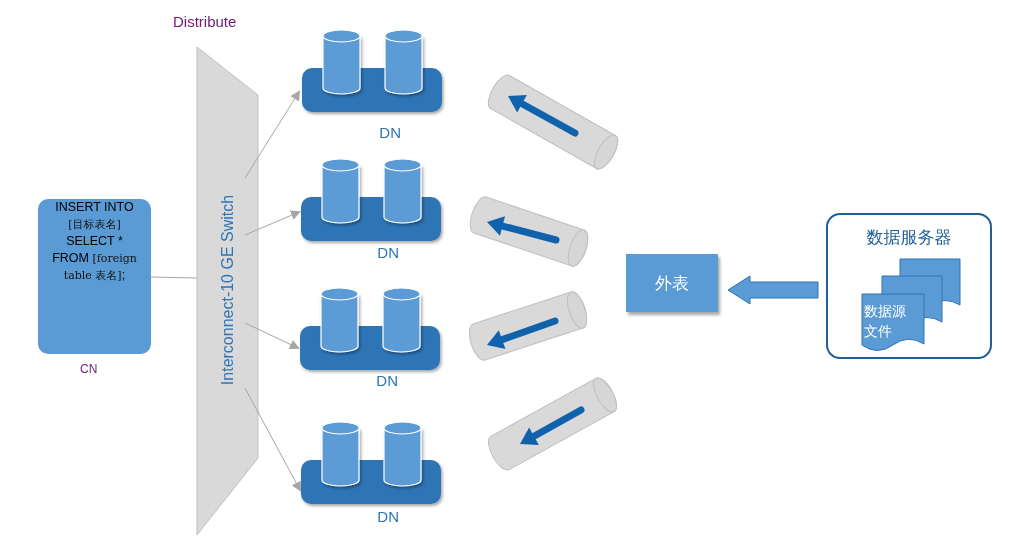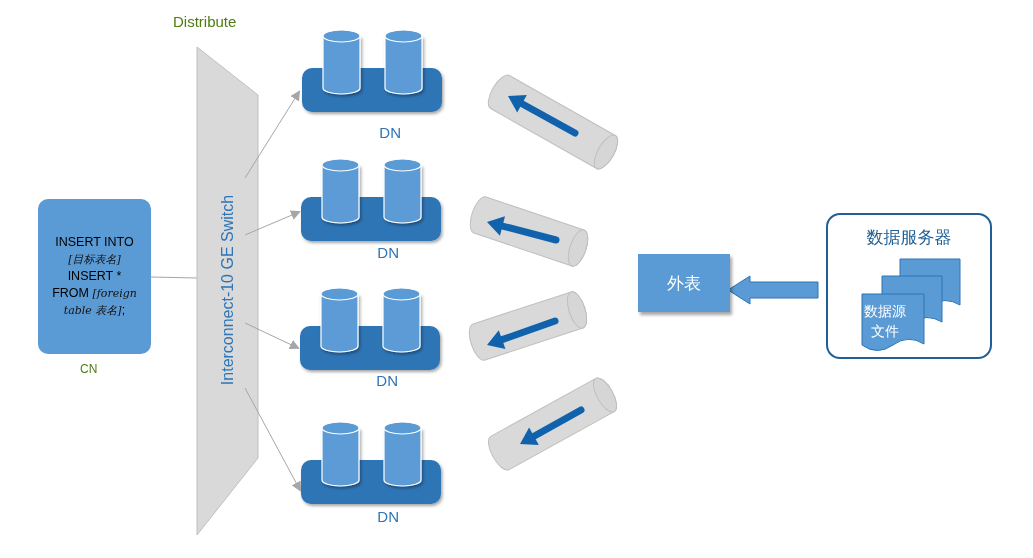--- a/index.html
+++ b/index.html
@@ -1,25 +1,25 @@
 <!DOCTYPE html>
 <html><head>
 <meta charset="utf-8">
 <style>
   html, body { margin:0; padding:0; background:#ffffff; }
   body { width:1033px; height:558px; position:relative; overflow:hidden; font-family:"Liberation Sans", sans-serif; }
   svg { position:absolute; left:0; top:0; }
-  .cn-box { position:absolute; left:38px; top:199px; width:113px; height:155px; background:#5b9bd5; border-radius:10px; display:flex; flex-direction:column; justify-content:center; align-items:center; text-align:center; font-size:12.5px; line-height:17px; color:#000; }
-  .cn-box .it { font-family:"DejaVu Serif", serif; font-style:italic; font-size:11px; color:#111; }
-  .blue-text { color:#4d7c0f; position:absolute; font-size:15px; }
+  .cn-box { position:absolute; left:38px; top:199px; width:113px; height:155px; background:#5b9bd5; border-radius:10px; display:flex; flex-direction:column; justify-content:flex-start; align-items:center; text-align:center; font-size:12.5px; line-height:17px; color:#000; }
+  .cn-box .it { font-family:"DejaVu Serif", serif; font-size:11px; color:#111; }
+  .blue-text { color:#701a75; position:absolute; font-size:15px; }
   .dn-label { position:absolute; color:#2e75b6; font-size:15px; width:60px; text-align:right; }
-  .ext-box { position:absolute; left:626px; top:254px; width:92px; height:58px; background:#5b9bd5; color:#fff; font-size:17px; display:flex; align-items:center; justify-content:center; box-shadow:2px 3px 3px rgba(0,0,0,0.35);margin-left:12px; }
+  .ext-box { position:absolute; left:626px; top:254px; width:92px; height:58px; background:#5b9bd5; color:#fff; font-size:17px; display:flex; align-items:center; justify-content:center; box-shadow:2px 3px 3px rgba(0,0,0,0.35); }
   .server-box { position:absolute; left:826px; top:213px; width:166px; height:146px; border:2.5px solid #1f5f95; border-radius:14px; box-sizing:border-box; }
   .server-title { position:absolute; left:826px; top:226px; width:166px; text-align:center; font-size:17px; color:#1f5f95; }
-  .doc-text { position:absolute; left:864px; top:301px; font-size:14px; color:#fff; line-height:20px;text-align:center; }
+  .doc-text { position:absolute; left:864px; top:301px; font-size:14px; color:#fff; line-height:20px; }
 </style>
 </head>
 <body>
 
 <svg width="1033" height="558" viewBox="0 0 1033 558">
   <defs>
     <marker id="ah" markerWidth="10" markerHeight="10" refX="8" refY="5" orient="auto" markerUnits="userSpaceOnUse">
       <path d="M0,0 L10,5 L0,10 z" fill="#a6a6a6"></path>
     </marker>
     <filter id="sh" x="-10%" y="-10%" width="130%" height="140%">
@@ -129,21 +129,21 @@
 
 <div class="blue-text" style="left:173px; top:13px;">Distribute</div>
 
 <div style="position:absolute; left:228px; top:290px; width:0; height:0;">
   <div style="position:absolute; transform:translate(-50%,-50%) rotate(-90deg); white-space:nowrap; color:#2e75b6; font-size:16px;">Interconnect-10 GE Switch</div>
 </div>
 
 <div class="cn-box">
   <div>INSERT INTO</div>
   <div class="it">[目标表名]</div>
-  <div>INSERT *</div>
+  <div>SELECT *</div>
   <div><span>FROM </span><span class="it">[foreign</span></div>
   <div><span class="it">table 表名]</span><span>;</span></div>
 </div>
 <div class="blue-text" style="left:80px; top:362px; font-size:12px;">CN</div>
 
 <div class="dn-label" style="left:341px; top:124px;">DN</div>
 <div class="dn-label" style="left:339px; top:244px;">DN</div>
 <div class="dn-label" style="left:338px; top:372px;">DN</div>
 <div class="dn-label" style="left:339px; top:508px;">DN</div>
 

